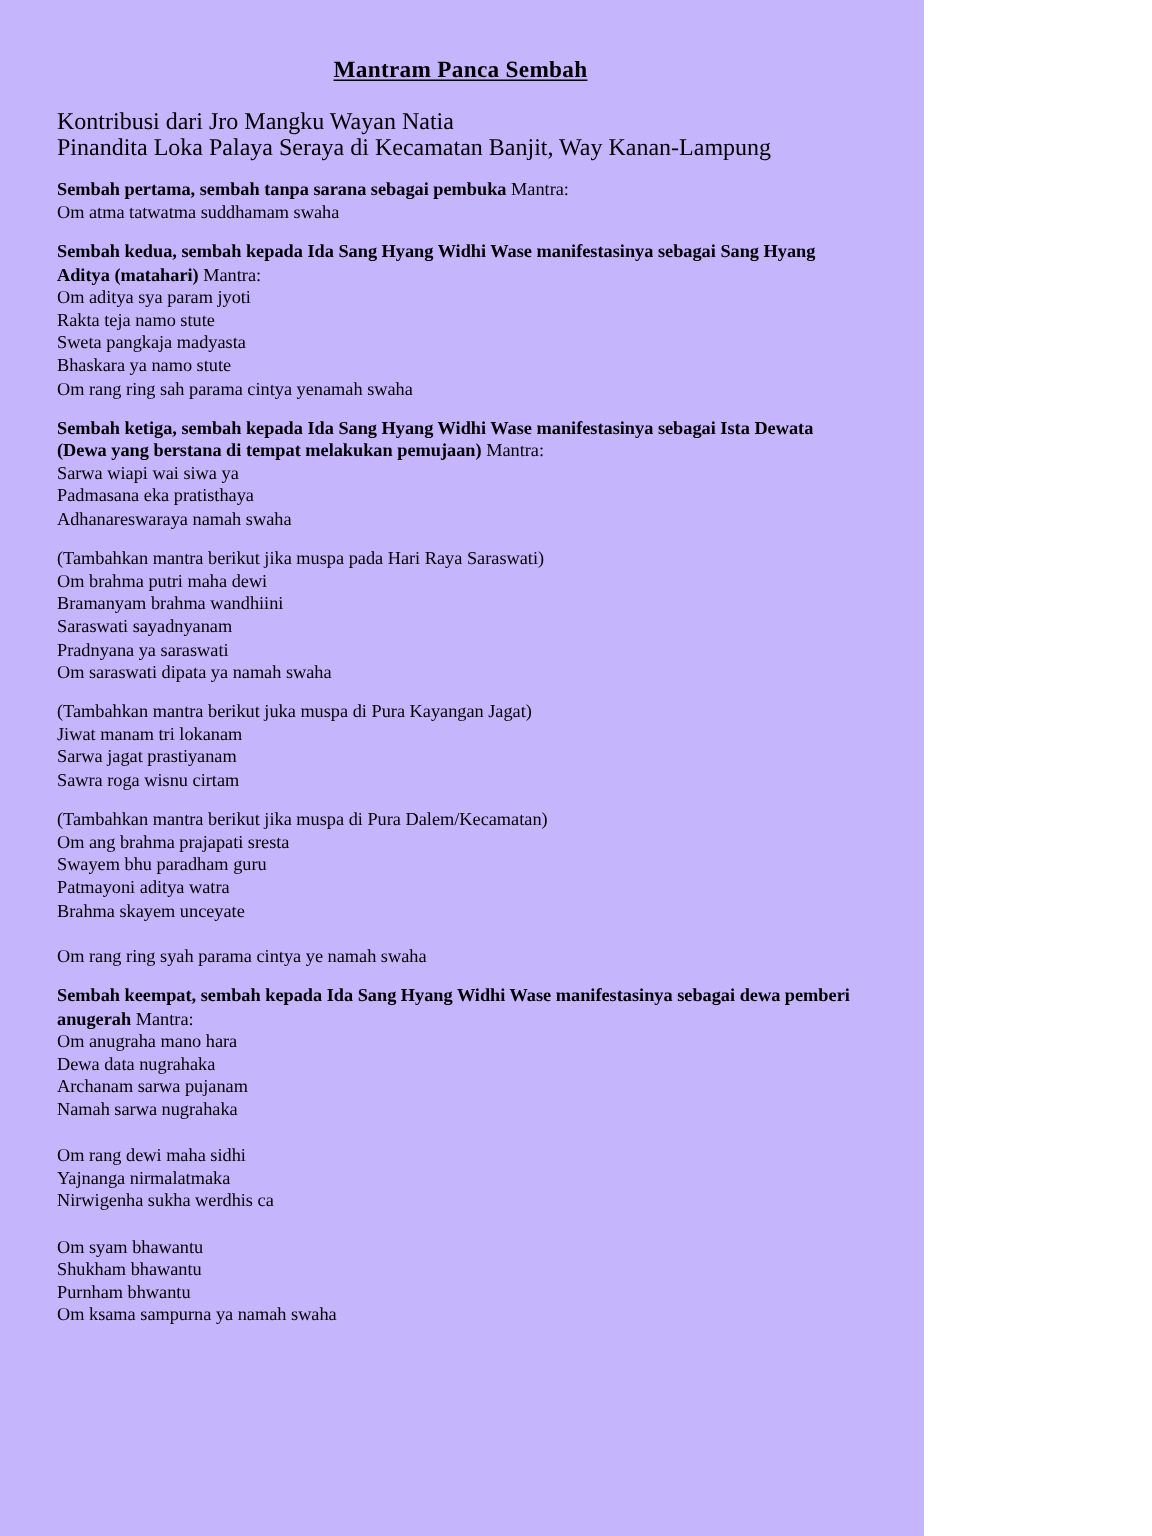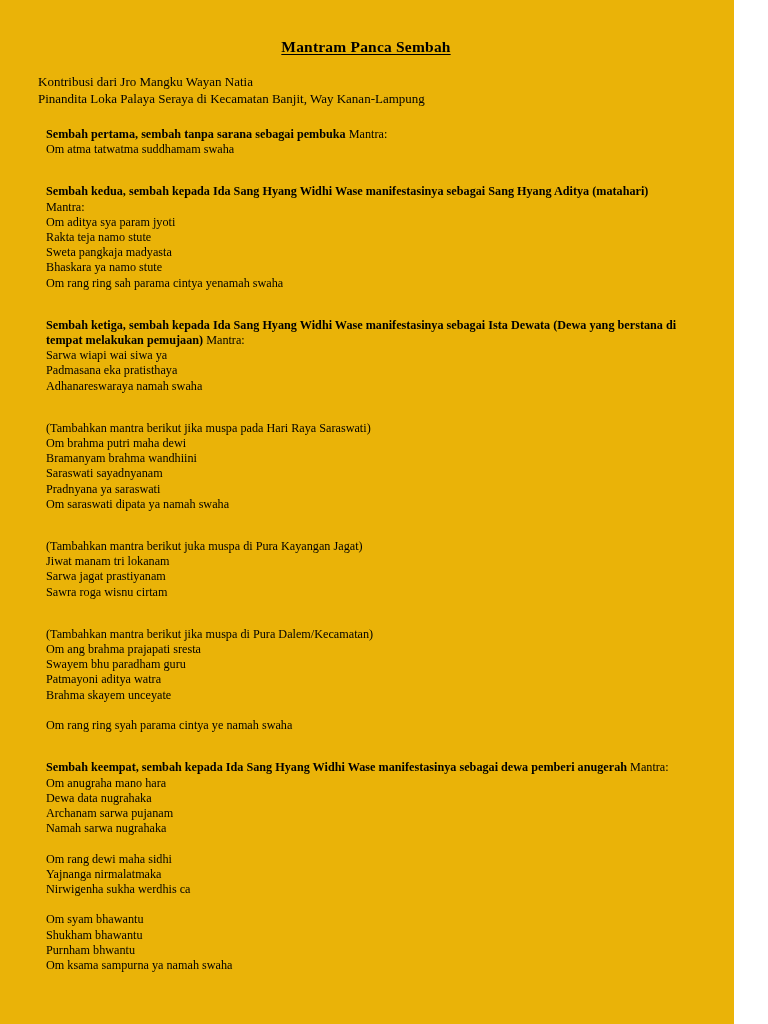--- a/index.html
+++ b/index.html
@@ -8,25 +8,25 @@
     background: #ffffff;
   }
   body {
     width: 768px;
     height: 1024px;
     font-family: "Liberation Serif", serif;
     color: #000000;
   }
   .page {
     position: relative;
-    width: 734px;
+    width: 616px;
     height: 1024px;
     box-sizing: border-box;
     padding: 34px 40px 0 38px;
-    background: #eab308;
+    background: #c4b5fd;
   }
   .doc-title {
     text-align: center;
     font-weight: bold;
     font-size: 15.5px;
     letter-spacing: 0.2px;
     margin: 4px 0 18px 0;
     text-decoration: underline;
     text-underline-offset: 2px;
   }
@@ -38,24 +38,24 @@
   .line.bold-lead {
     font-weight: normal;
   }
   .line b {
     font-weight: bold;
   }
   .spacer {
     height: 11px;
   }
   .block {
-    margin: 8px;
+    margin: 0;
   }
   .credit {
-    font-size: 13px;
+    font-size: 16px;
     line-height: 16.5px;
   }
   .credit-gap {
     height: 12px;
   }
 </style>
 </head>
 <body>
 
 <div class="page">

